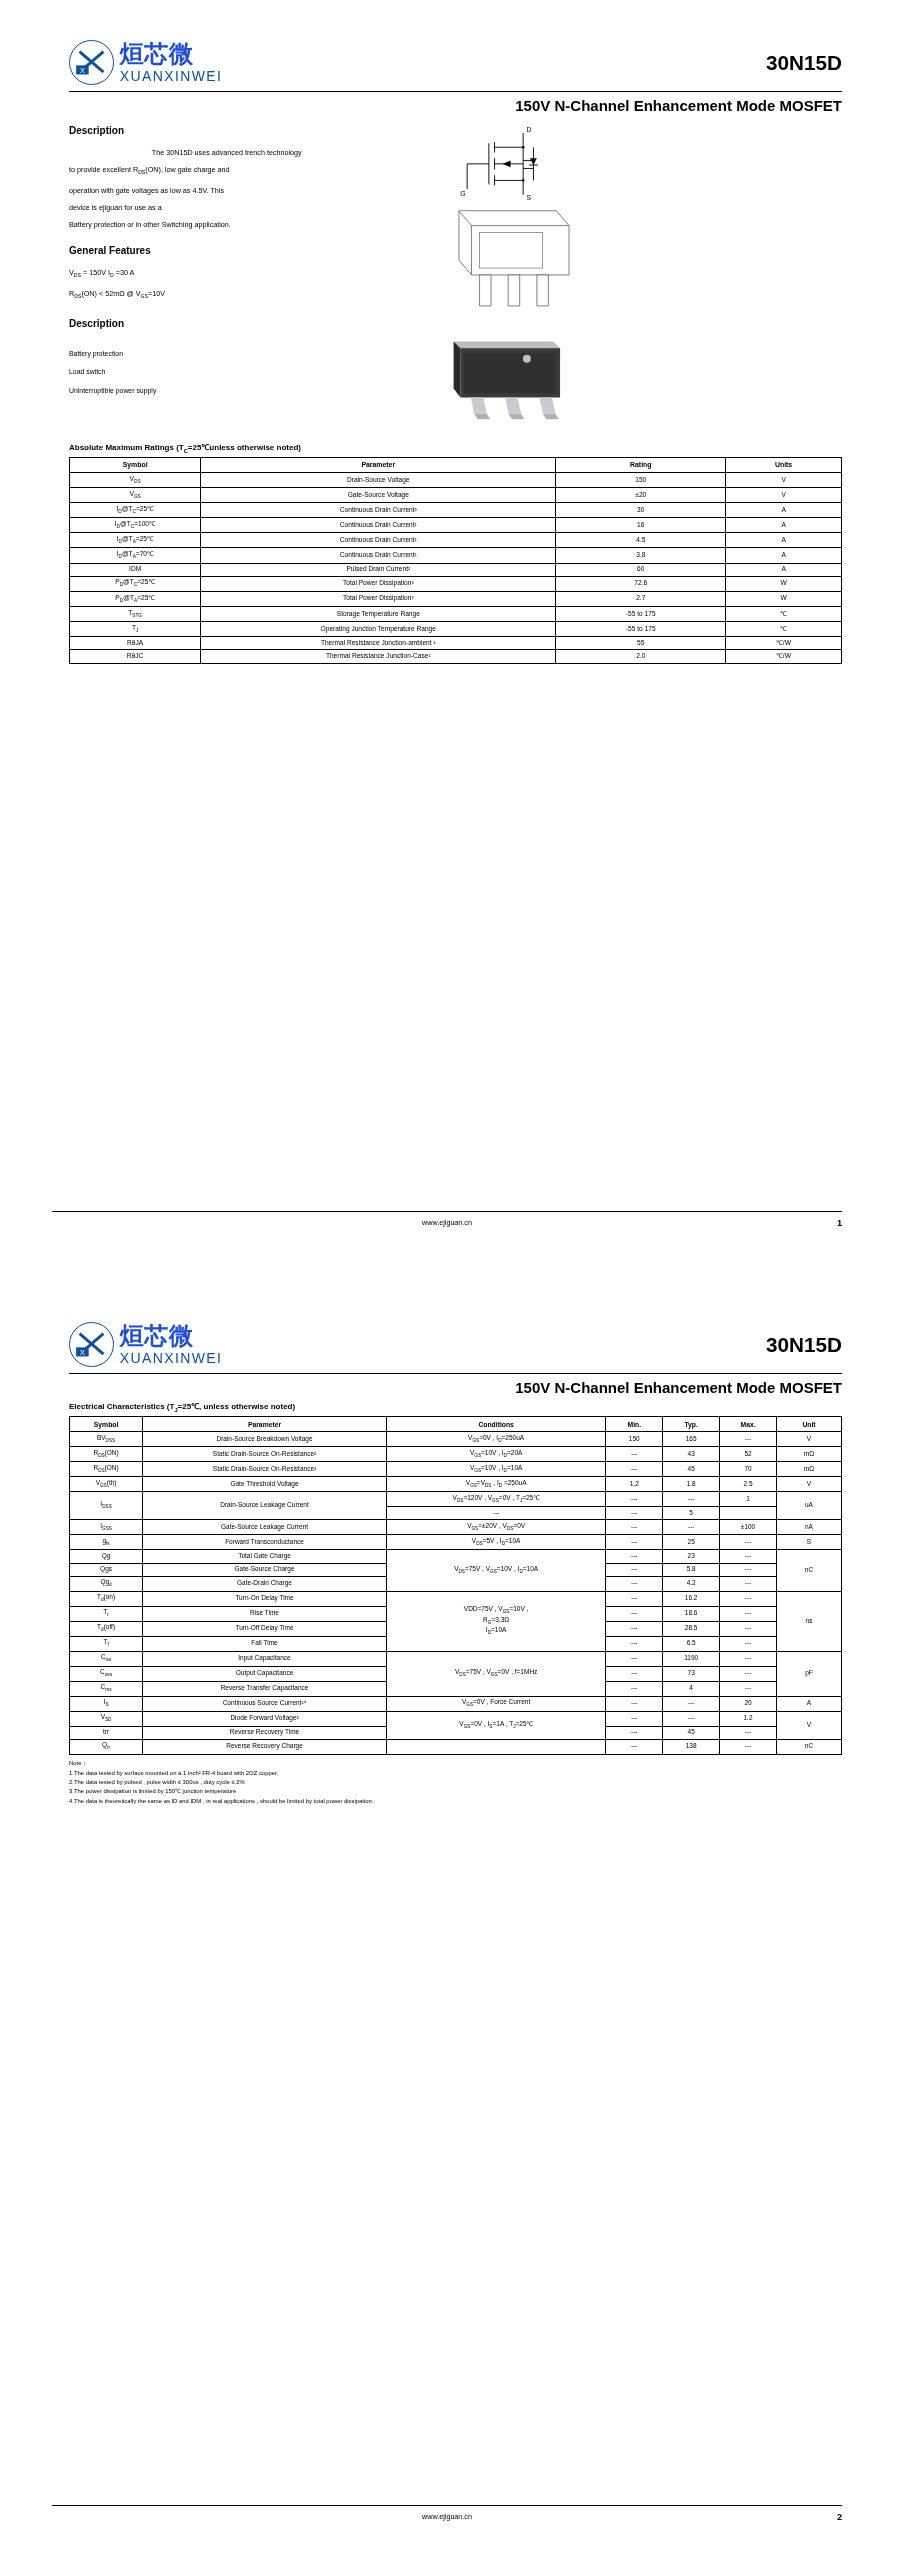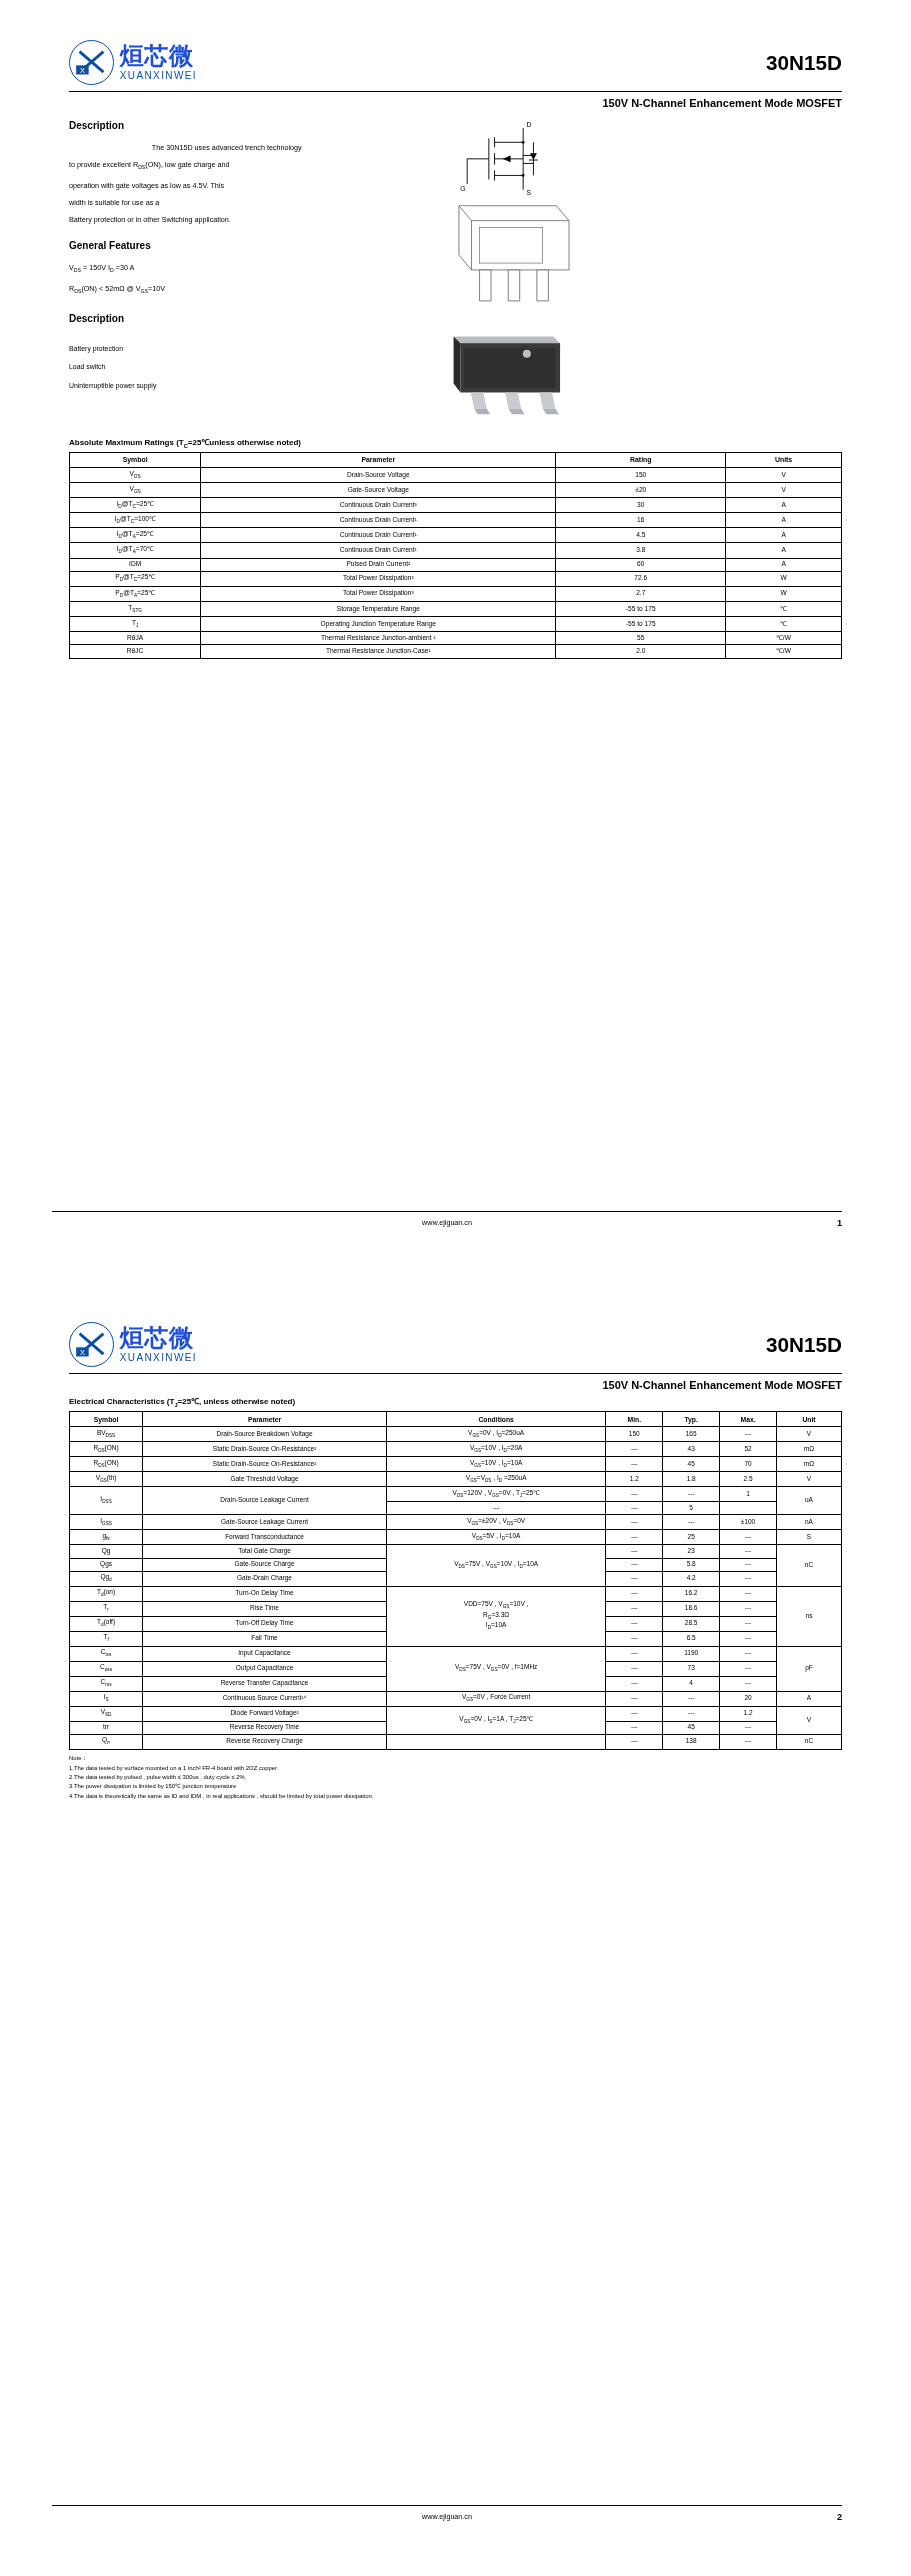--- a/index.html
+++ b/index.html
@@ -37,39 +37,39 @@
   .logo-mark svg { display:block; }
   .logo-text { line-height: 1; }
   .logo-cn {
     font-size: 24px;
     font-weight: bold;
     color: #1d4ed8;
     letter-spacing: 0.6px;
     font-family: "DejaVu Sans", sans-serif;
   }
   .logo-en {
-    font-size: 10px;
+    font-size: 14px;
     color: #0b4fa0;
     letter-spacing: 1.4px;
     margin-top: 2.3px;
     font-family: "Liberation Sans", sans-serif;
   }
   .part-number {
     font-size: 20.7px;
     font-weight: bold;
     letter-spacing: 0px;
   }
   .rule {
     border: none;
     border-top: 1.1px solid #000;
     margin: 5.7px 0 0 0;
   }
   .subtitle {
     text-align: right;
-    font-size: 11px;
+    font-size: 15px;
     font-weight: bold;
     margin-top: 5.2px;
   }
 
   
   .p1-body { display: flex; margin-top: 11.5px; }
   .p1-left { width: 304px; }
   .p1-right { flex: 1; position: relative; }
   h2.sec {
     font-size: 10px;
@@ -189,21 +189,21 @@
   <hr class="rule">
   <div class="subtitle">150V N-Channel Enhancement Mode MOSFET</div>
 
   <div class="p1-body">
     <div class="p1-left">
 
       <h2 class="sec">Description</h2>
       <p class="desc-line indent">The  30N15D uses advanced trench technology</p>
       <p class="desc-line">to provide excellent R<sub>DS</sub>(ON), low gate charge and</p>
       <p class="desc-line">operation with gate voltages as low as 4.5V. This</p>
-      <p class="desc-line">width is suitable for use as a</p>
+      <p class="desc-line">device is ejiguan for use as a</p>
       <p class="desc-line">Battery protection or in other Switching application.</p>
 
       <div class="gap-20"></div>
       <h2 class="sec">General Features</h2>
       <p class="feat-line">V<sub>DS</sub> = 150V  I<sub>D</sub> =30 A</p>
       <p class="feat-line">R<sub>DS</sub>(ON) &lt; 52mΩ @ V<sub>GS</sub>=10V</p>
 
       <div class="gap-20"></div>
       <h2 class="sec">Description</h2>
       <div class="gap-12"></div>

